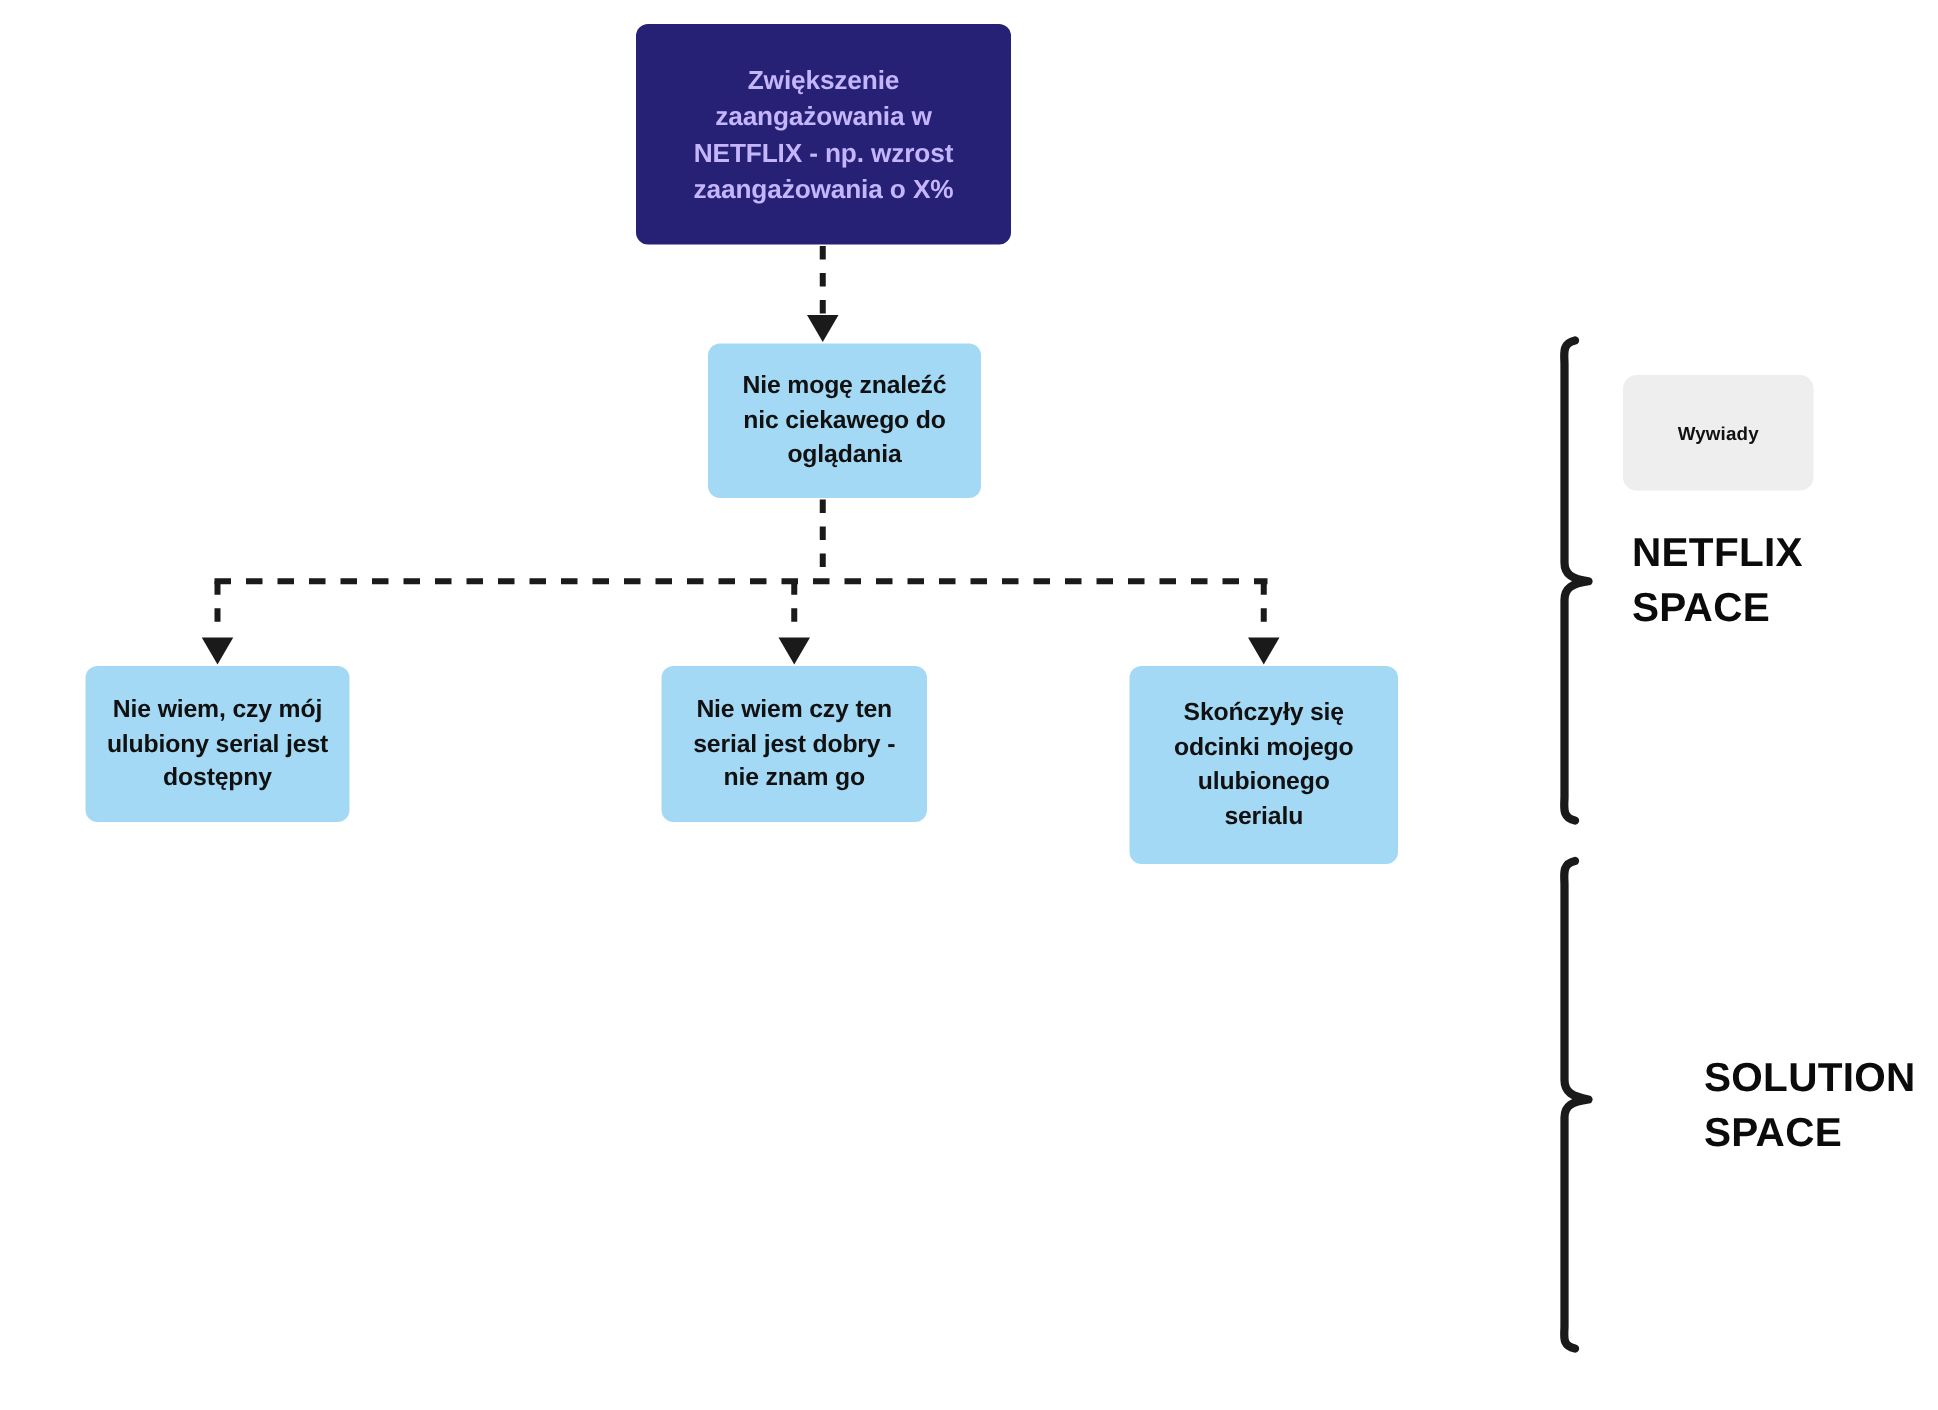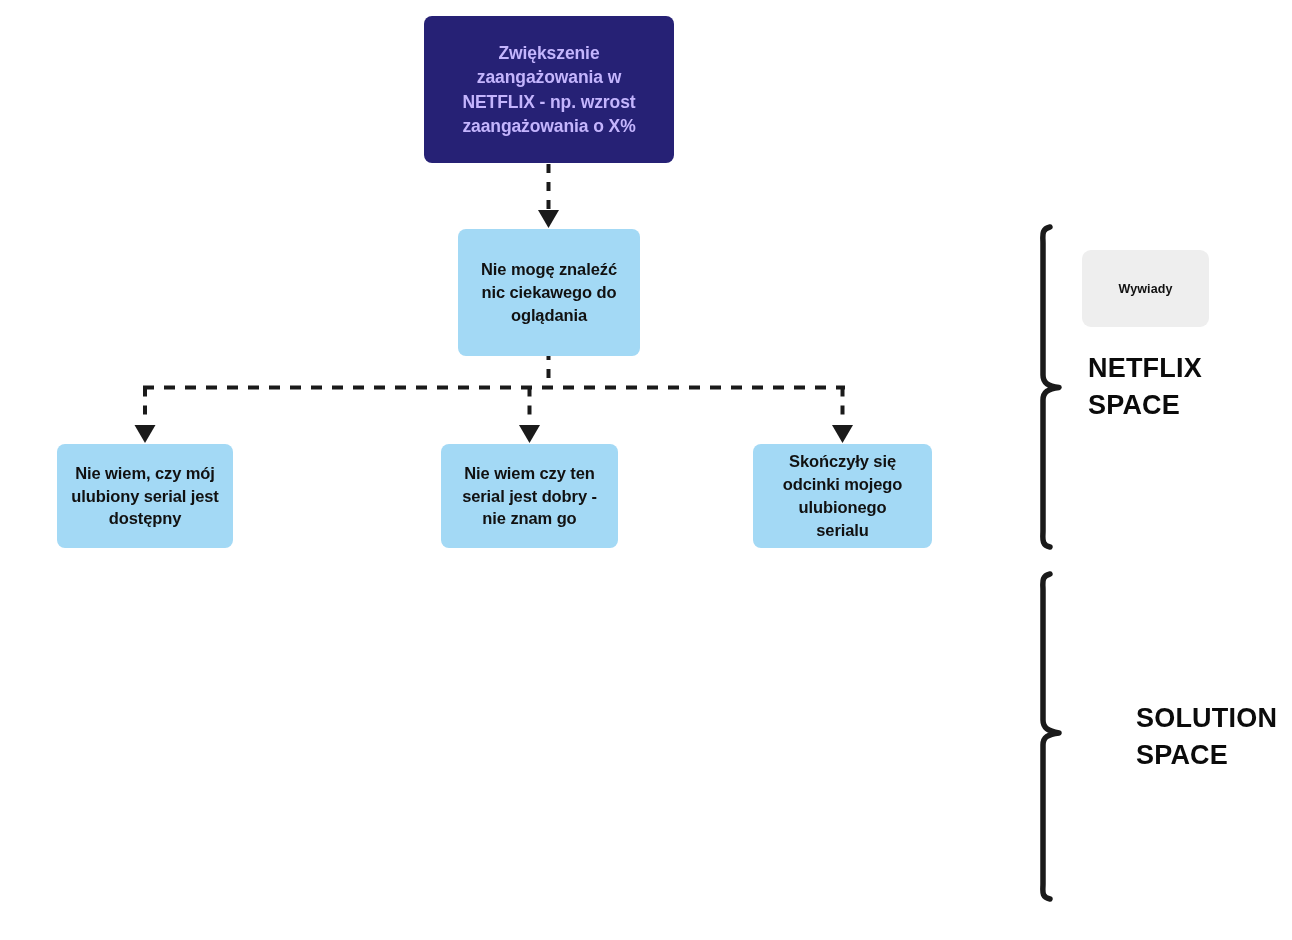--- a/index.html
+++ b/index.html
@@ -43,45 +43,45 @@
     color: #c4b5fd;
     font-size: 17.5px;
     padding: 0 14px;
   }
   .node-problem {
     background: #a3d9f5;
     color: #111111;
     font-size: 16.5px;
   }
   .node-root-problem {
-    left: 458px;
+    left: 472px;
     top: 229px;
     width: 182px;
-    height: 127px;
+    height: 103px;
     padding: 0 12px;
   }
   .node-sub-1 {
     left: 57px;
     top: 444px;
     width: 176px;
     height: 104px;
     padding: 0 10px;
   }
   .node-sub-2 {
     left: 441px;
     top: 444px;
     width: 177px;
     height: 104px;
     padding: 0 10px;
   }
   .node-sub-3 {
     left: 753px;
     top: 444px;
     width: 179px;
-    height: 104px;
+    height: 132px;
     padding: 0 18px;
   }
   .note-card {
     position: absolute;
     left: 1082px;
     top: 250px;
     width: 127px;
     height: 77px;
     background: #eeeeee;
     border-radius: 9px;

